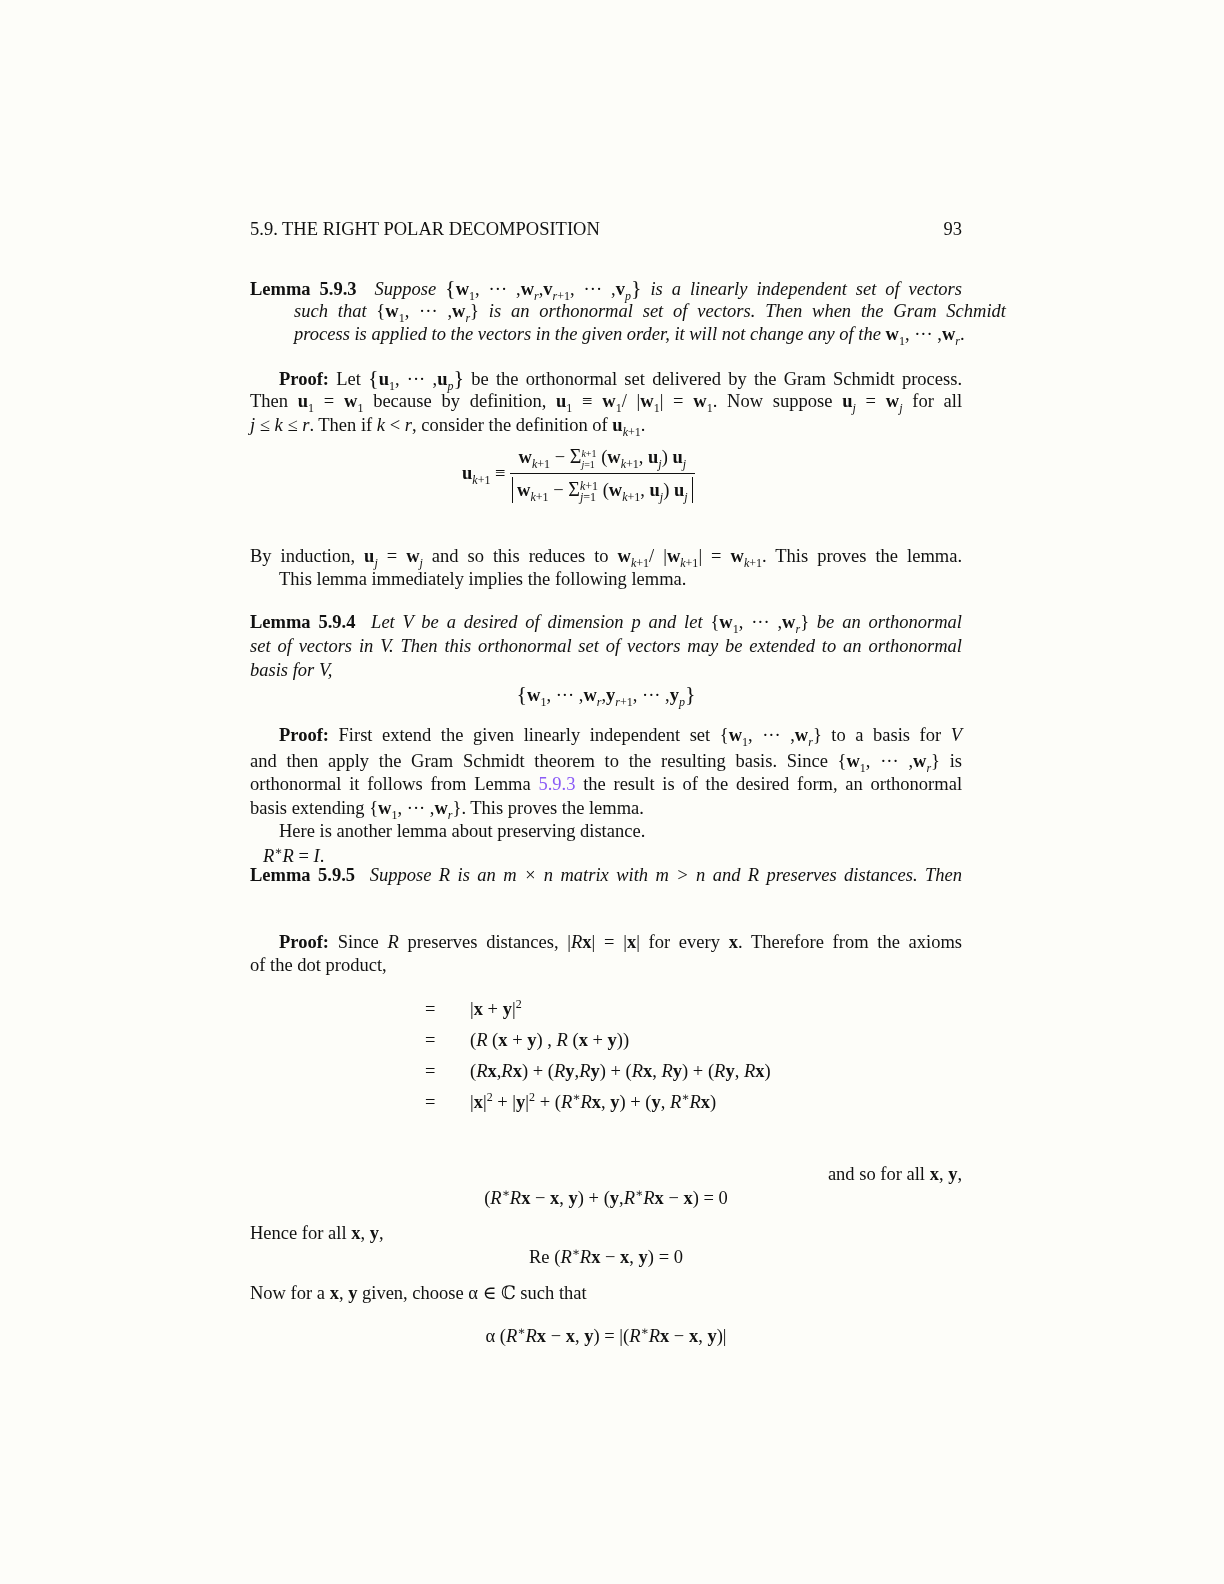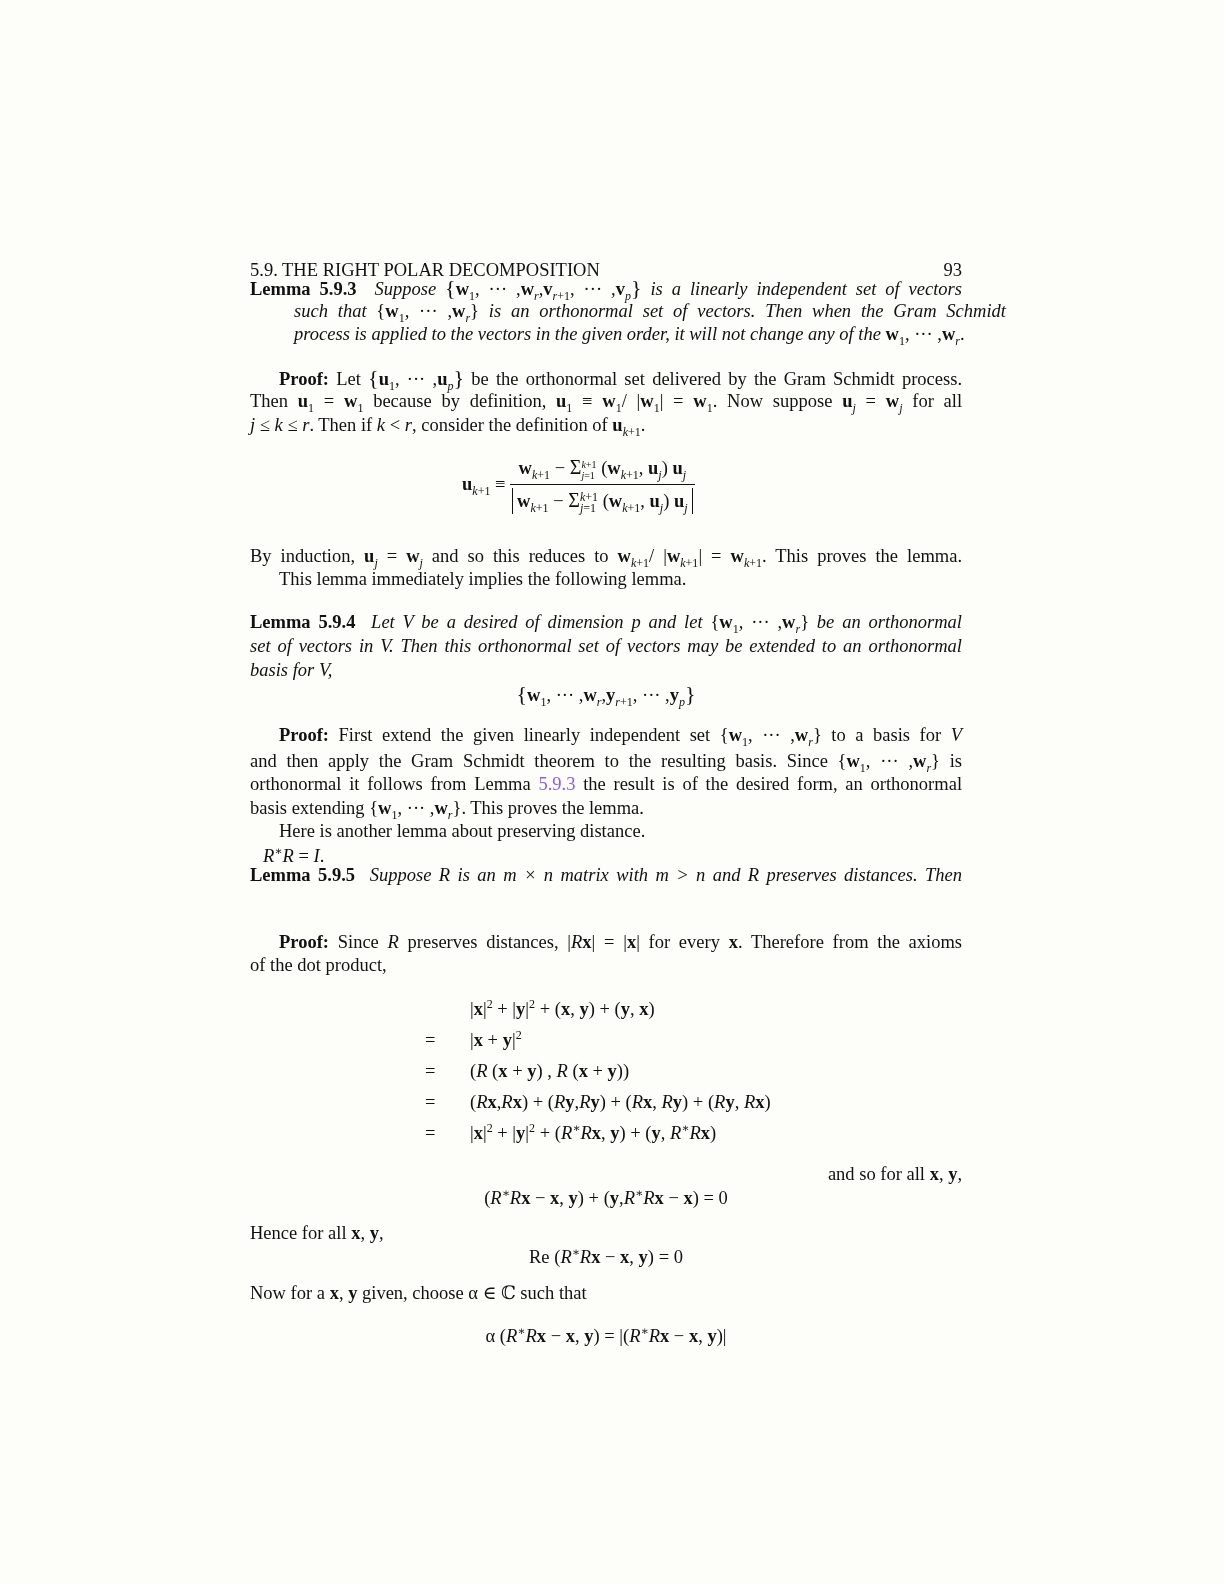--- a/index.html
+++ b/index.html
@@ -6,21 +6,21 @@
   body {
     width:1224px; height:1584px; position:relative; overflow:hidden;
     background:#fdfdf9;
     font-family:"Liberation Serif", "DejaVu Serif", serif;
     color:#111;
   }
   .page { position:absolute; left:250px; top:0; width:712px; }
   .abs { position:absolute; left:0; width:712px; }
   .line { font-size:18.5px; line-height:23.6px; white-space:nowrap; }
   .just { text-align:justify; text-align-last:justify; }
-  .header { top:219px; font-size:18.5px; display:flex; justify-content:space-between;margin-top:41px; }
+  .header { top:219px; font-size:18.5px; display:flex; justify-content:space-between; }
   b.lem { font-weight:bold; }
   i { font-style:italic; }
   .v { font-weight:bold; font-style:normal; }
   sub, sup { font-size:12px; line-height:0; }
   .indent { padding-left:29px; }
   .link { color:#8b5cf6; }
   .center { text-align:center; }
   .frac { display:inline-block; vertical-align:middle; text-align:center; }
   .frac .num { display:block; padding:0 6px 3px; border-bottom:1px solid #111; }
   .frac .den { display:block; padding:4px 2px 0; }
@@ -64,21 +64,21 @@
       <span style="font-size:22px;">{</span><span class="v">u</span><sub>1</sub>, ··· ,<span class="v">u</span><sub><i>p</i></sub><span style="font-size:22px;">}</span>
       <span>be the orthonormal set delivered by the Gram Schmidt process.</span>
     </div>
     <div class="abs line just" style="top:390px;">
       Then <span class="v">u</span><sub>1</sub> = <span class="v">w</span><sub>1</sub> because by definition, <span class="v">u</span><sub>1</sub> ≡ <span class="v">w</span><sub>1</sub>/ |<span class="v">w</span><sub>1</sub>| = <span class="v">w</span><sub>1</sub>. Now suppose <span class="v">u</span><sub><i>j</i></sub> = <span class="v">w</span><sub><i>j</i></sub> for all
     </div>
     <div class="abs line" style="top:414px;">
       <i>j</i> ≤ <i>k</i> ≤ <i>r</i>. Then if <i>k</i> &lt; <i>r</i>, consider the definition of <span class="v">u</span><sub><i>k</i>+1</sub>.
     </div>
 
-    <div class="abs line" style="top:456px; left:212px; width:auto;">
+    <div class="abs line" style="top:445px; left:212px; width:auto;">
       <span style="vertical-align:middle;"><span class="v">u</span><sub><i>k</i>+1</sub> ≡ </span>
       <span class="frac">
         <span class="num"><span class="v">w</span><sub><i>k</i>+1</sub> − <span class="sigma">Σ</span><span style="display:inline-block;vertical-align:middle;line-height:11px;font-size:10px;text-align:left;"><i>k</i>+1<br><i>j</i>=1</span> (<span class="v">w</span><sub><i>k</i>+1</sub>, <span class="v">u</span><sub><i>j</i></sub>) <span class="v">u</span><sub><i>j</i></sub></span>
         <span class="den"><span class="abs-bar"><span class="v">w</span><sub><i>k</i>+1</sub> − <span class="sigma">Σ</span><span style="display:inline-block;vertical-align:middle;line-height:11px;font-size:12px;text-align:left;"><i>k</i>+1<br><i>j</i>=1</span> (<span class="v">w</span><sub><i>k</i>+1</sub>, <span class="v">u</span><sub><i>j</i></sub>) <span class="v">u</span><sub><i>j</i></sub></span></span>
       </span>
     </div>
 
     <div class="abs line just" style="top:545px;">
       By induction, <span class="v">u</span><sub><i>j</i></sub> = <span class="v">w</span><sub><i>j</i></sub> and so this reduces to <span class="v">w</span><sub><i>k</i>+1</sub>/ |<span class="v">w</span><sub><i>k</i>+1</sub>| = <span class="v">w</span><sub><i>k</i>+1</sub>. This proves the lemma.
     </div>
@@ -138,24 +138,20 @@
 
   <div>
     <div class="abs line just indent" style="top:931px; width:683px;">
       <b>Proof:</b>
       Since <i>R</i> preserves distances, |<i>R</i><span class="v">x</span>| = |<span class="v">x</span>| for every <span class="v">x</span>. Therefore from the axioms
     </div>
     <div class="abs line" style="top:954px;">of the dot product,</div>
 
     <div class="eqgrid">
       <div class="eqrow">
-        <span class="rel"></span>
-        <span>|<span class="v">x</span>|<sup>2</sup> + |<span class="v">y</span>|<sup>2</sup> + (<span class="v">x</span>, <span class="v">y</span>) + (<span class="v">y</span>, <span class="v">x</span>)</span>
-      </div>
-      <div class="eqrow">
         <span class="rel">=</span>
         <span>|<span class="v">x</span> + <span class="v">y</span>|<sup>2</sup></span>
       </div>
       <div class="eqrow">
         <span class="rel">=</span>
         <span>(<i>R</i> (<span class="v">x</span> + <span class="v">y</span>) , <i>R</i> (<span class="v">x</span> + <span class="v">y</span>))</span>
       </div>
       <div class="eqrow">
         <span class="rel">=</span>
         <span>(<i>R</i><span class="v">x</span>,<i>R</i><span class="v">x</span>) + (<i>R</i><span class="v">y</span>,<i>R</i><span class="v">y</span>) + (<i>R</i><span class="v">x</span>, <i>R</i><span class="v">y</span>) + (<i>R</i><span class="v">y</span>, <i>R</i><span class="v">x</span>)</span>

